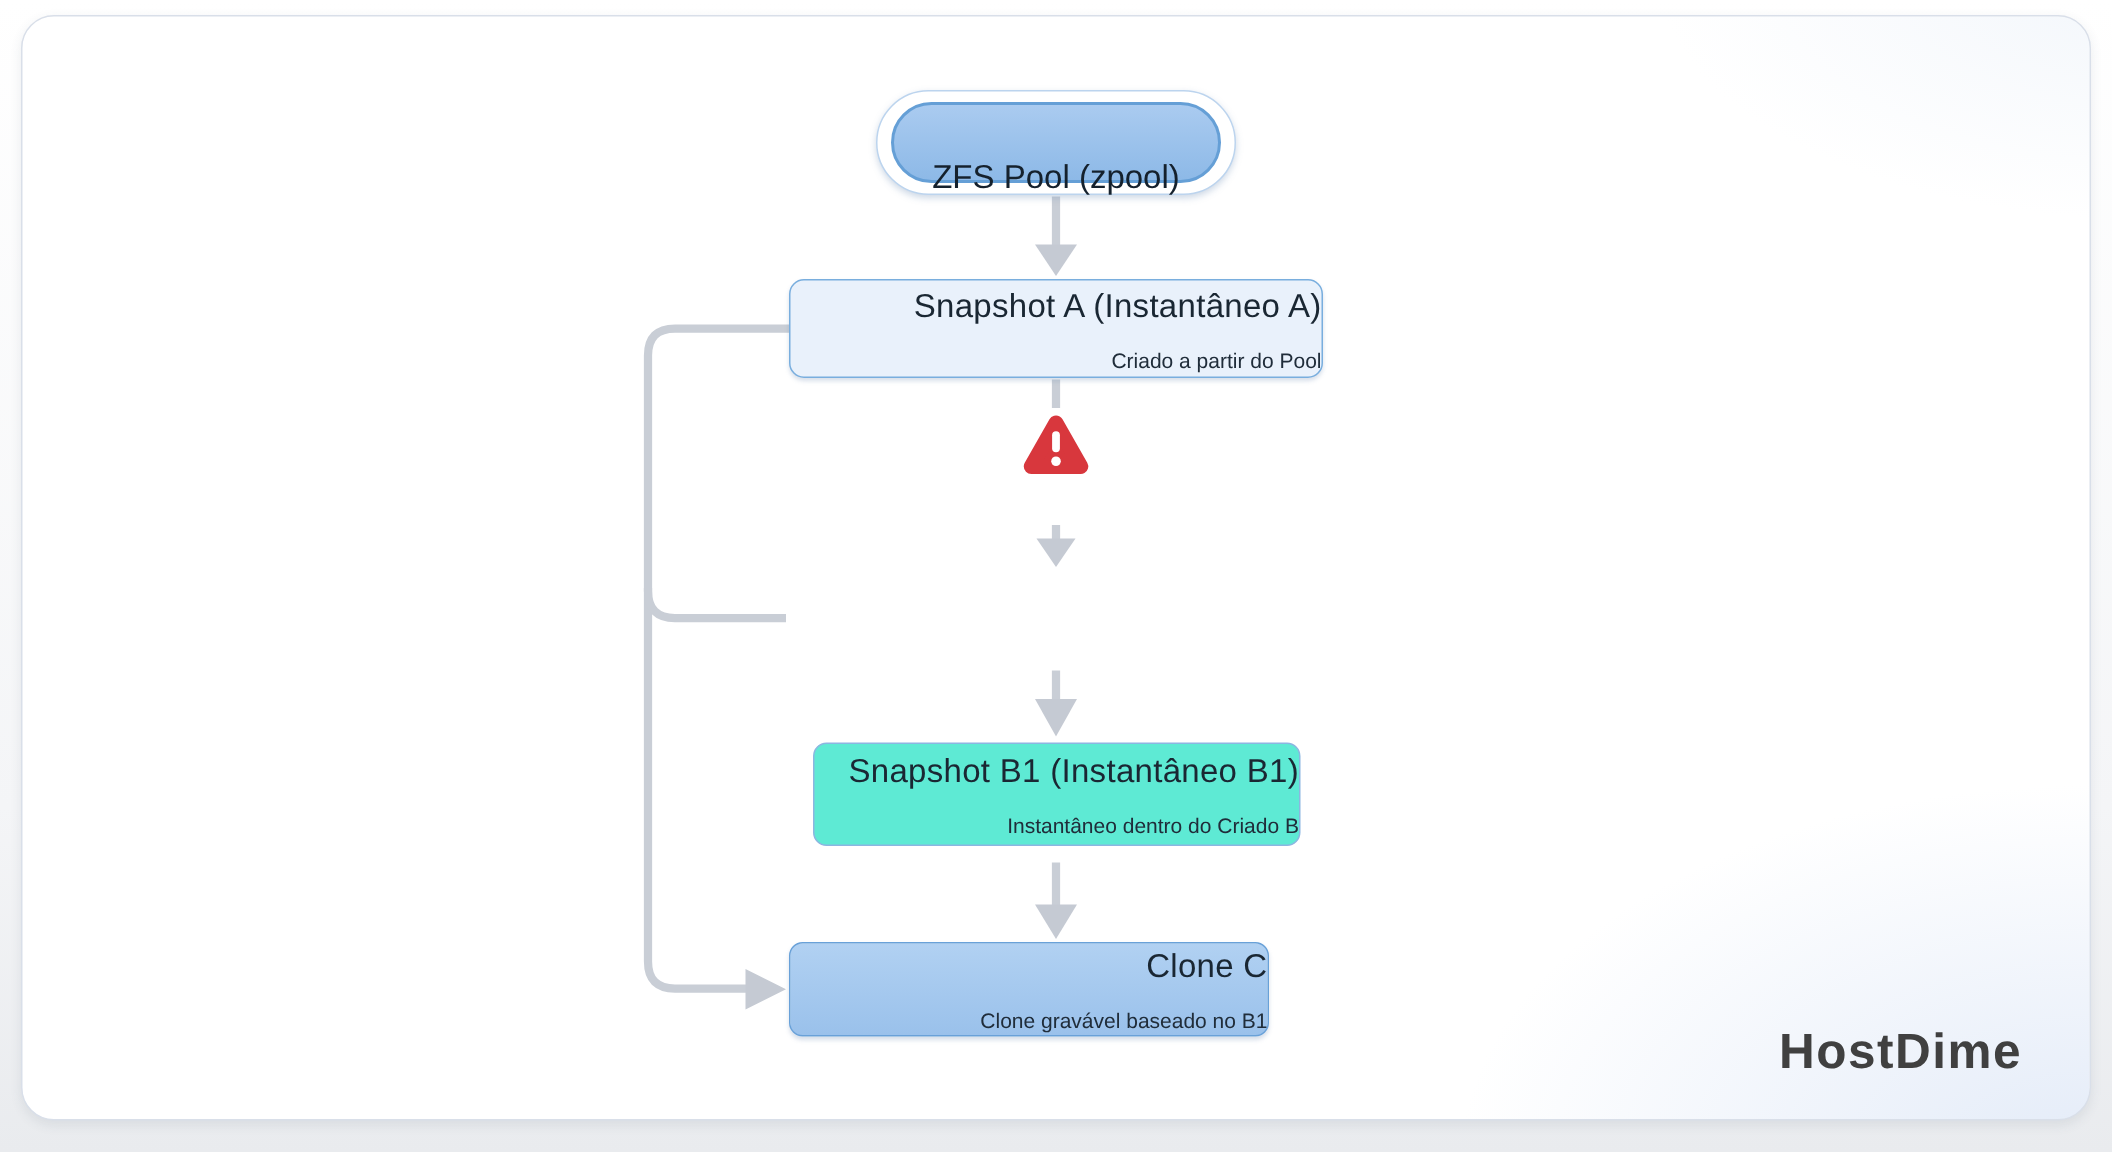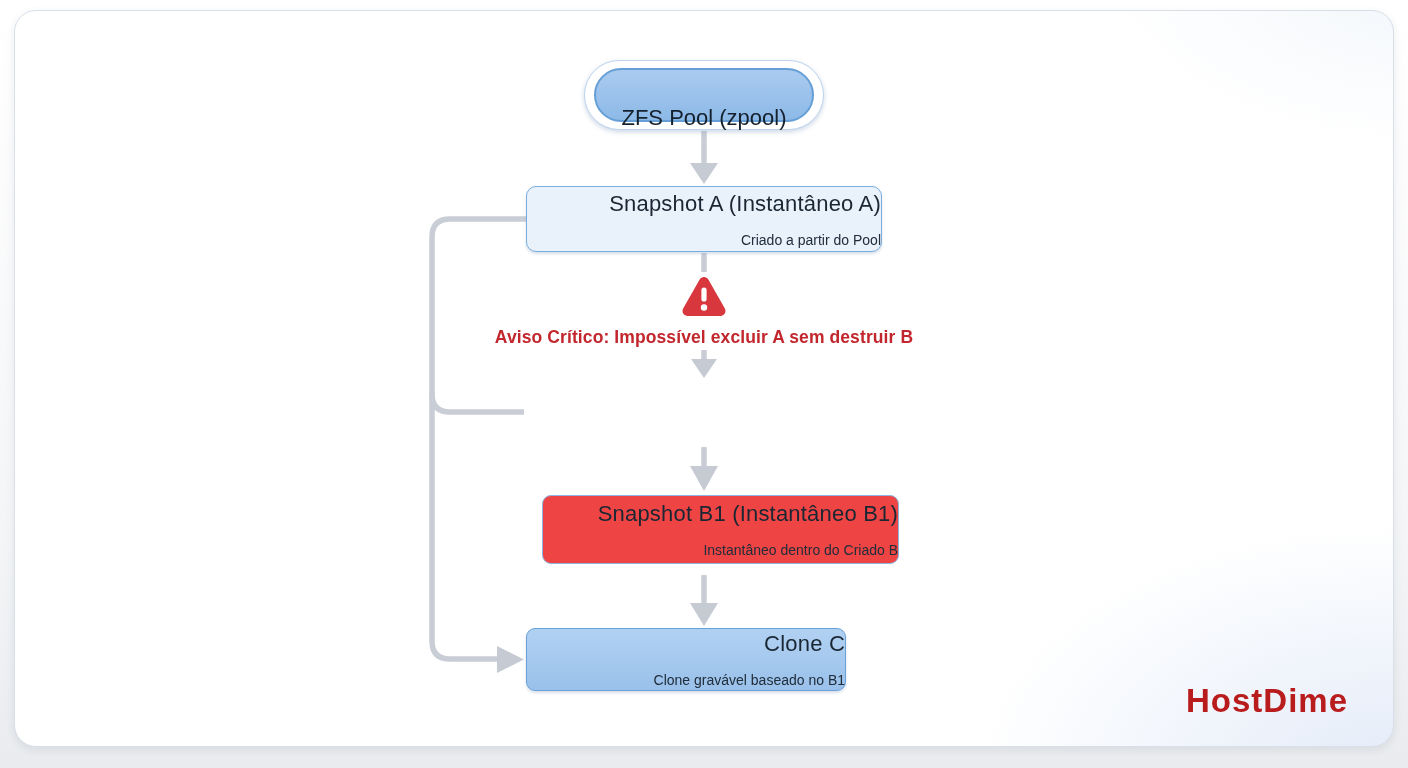--- a/index.html
+++ b/index.html
@@ -57,33 +57,33 @@
     background: #ecf2f9; border: 1.5px solid #74a9dc; border-radius: 10px;
     box-shadow: 0 2px 3px rgba(110, 140, 180, 0.28);
   }
   .clone-b-header {
     position: absolute; left: -1.5px; top: -1.5px; width: 356px; height: 67px;
     background: linear-gradient(180deg, #b1d1f2 0%, #9ac1eb 100%);
     border: 1.5px solid #74a9dc; border-radius: 10px 10px 4px 4px;
     display: flex; flex-direction: column; align-items: center; justify-content: center; text-align: center;
   }
   .snapshot-b1 {
-    left: 542px; top: 495px; width: 357px; height: 69px;
-    background: #ef4444; border: 1.5px solid #8cb6e1; border-radius: 9px;
+    left: 542px; top: 495px; width: 325px; height: 69px;
+    background: #5eead4; border: 1.5px solid #8cb6e1; border-radius: 9px;
     box-shadow: none;
   }
   .clone-c {
     left: 526px; top: 628px; width: 320px; height: 63px;
     background: linear-gradient(180deg, #b1d1f2 0%, #9ac1eb 100%);
     border: 1.5px solid #69a1d8; border-radius: 9px;
   }
 
   .watermark {
     position: absolute; left: 1186px; top: 682px;
-    font-size: 33px; font-weight: bold; color: #b91c1c; letter-spacing: 1px;
+    font-size: 33px; font-weight: bold; color: #404040; letter-spacing: 1px;
   }
 </style>
 </head>
 <body>
 
 <div class="stage">
 
   <div class="card"></div>
 
   <svg class="connectors" viewBox="0 0 1408 768">
@@ -121,21 +121,20 @@
   <div class="node box-light snapshot-a">
     <span class="title">Snapshot A (Instantâneo A)</span>
     <span class="subtitle">Criado a partir do Pool</span>
   </div>
 
   <svg class="warning-icon" viewBox="0 0 46 48" overflow="visible">
     <path d="M23 11 L39.5 40 H6.5 Z" fill="#d8373d" stroke="#d8373d" stroke-width="10" stroke-linejoin="round"></path>
     <rect x="20.4" y="16.5" width="5.2" height="14" rx="2.6" fill="#ffffff"></rect>
     <circle cx="23" cy="36.5" r="3.2" fill="#ffffff"></circle>
   </svg>
-  <div class="warning-text">Aviso Crítico: Impossível excluir A sem destruir B</div>
 
   <div class="node box-light snapshot-b1">
     <span class="title">Snapshot B1 (Instantâneo B1)</span>
     <span class="subtitle">Instantâneo dentro do Criado B</span>
   </div>
 
   <div class="node box-light clone-c">
     <span class="title">Clone C</span>
     <span class="subtitle">Clone gravável baseado no B1</span>
   </div>

